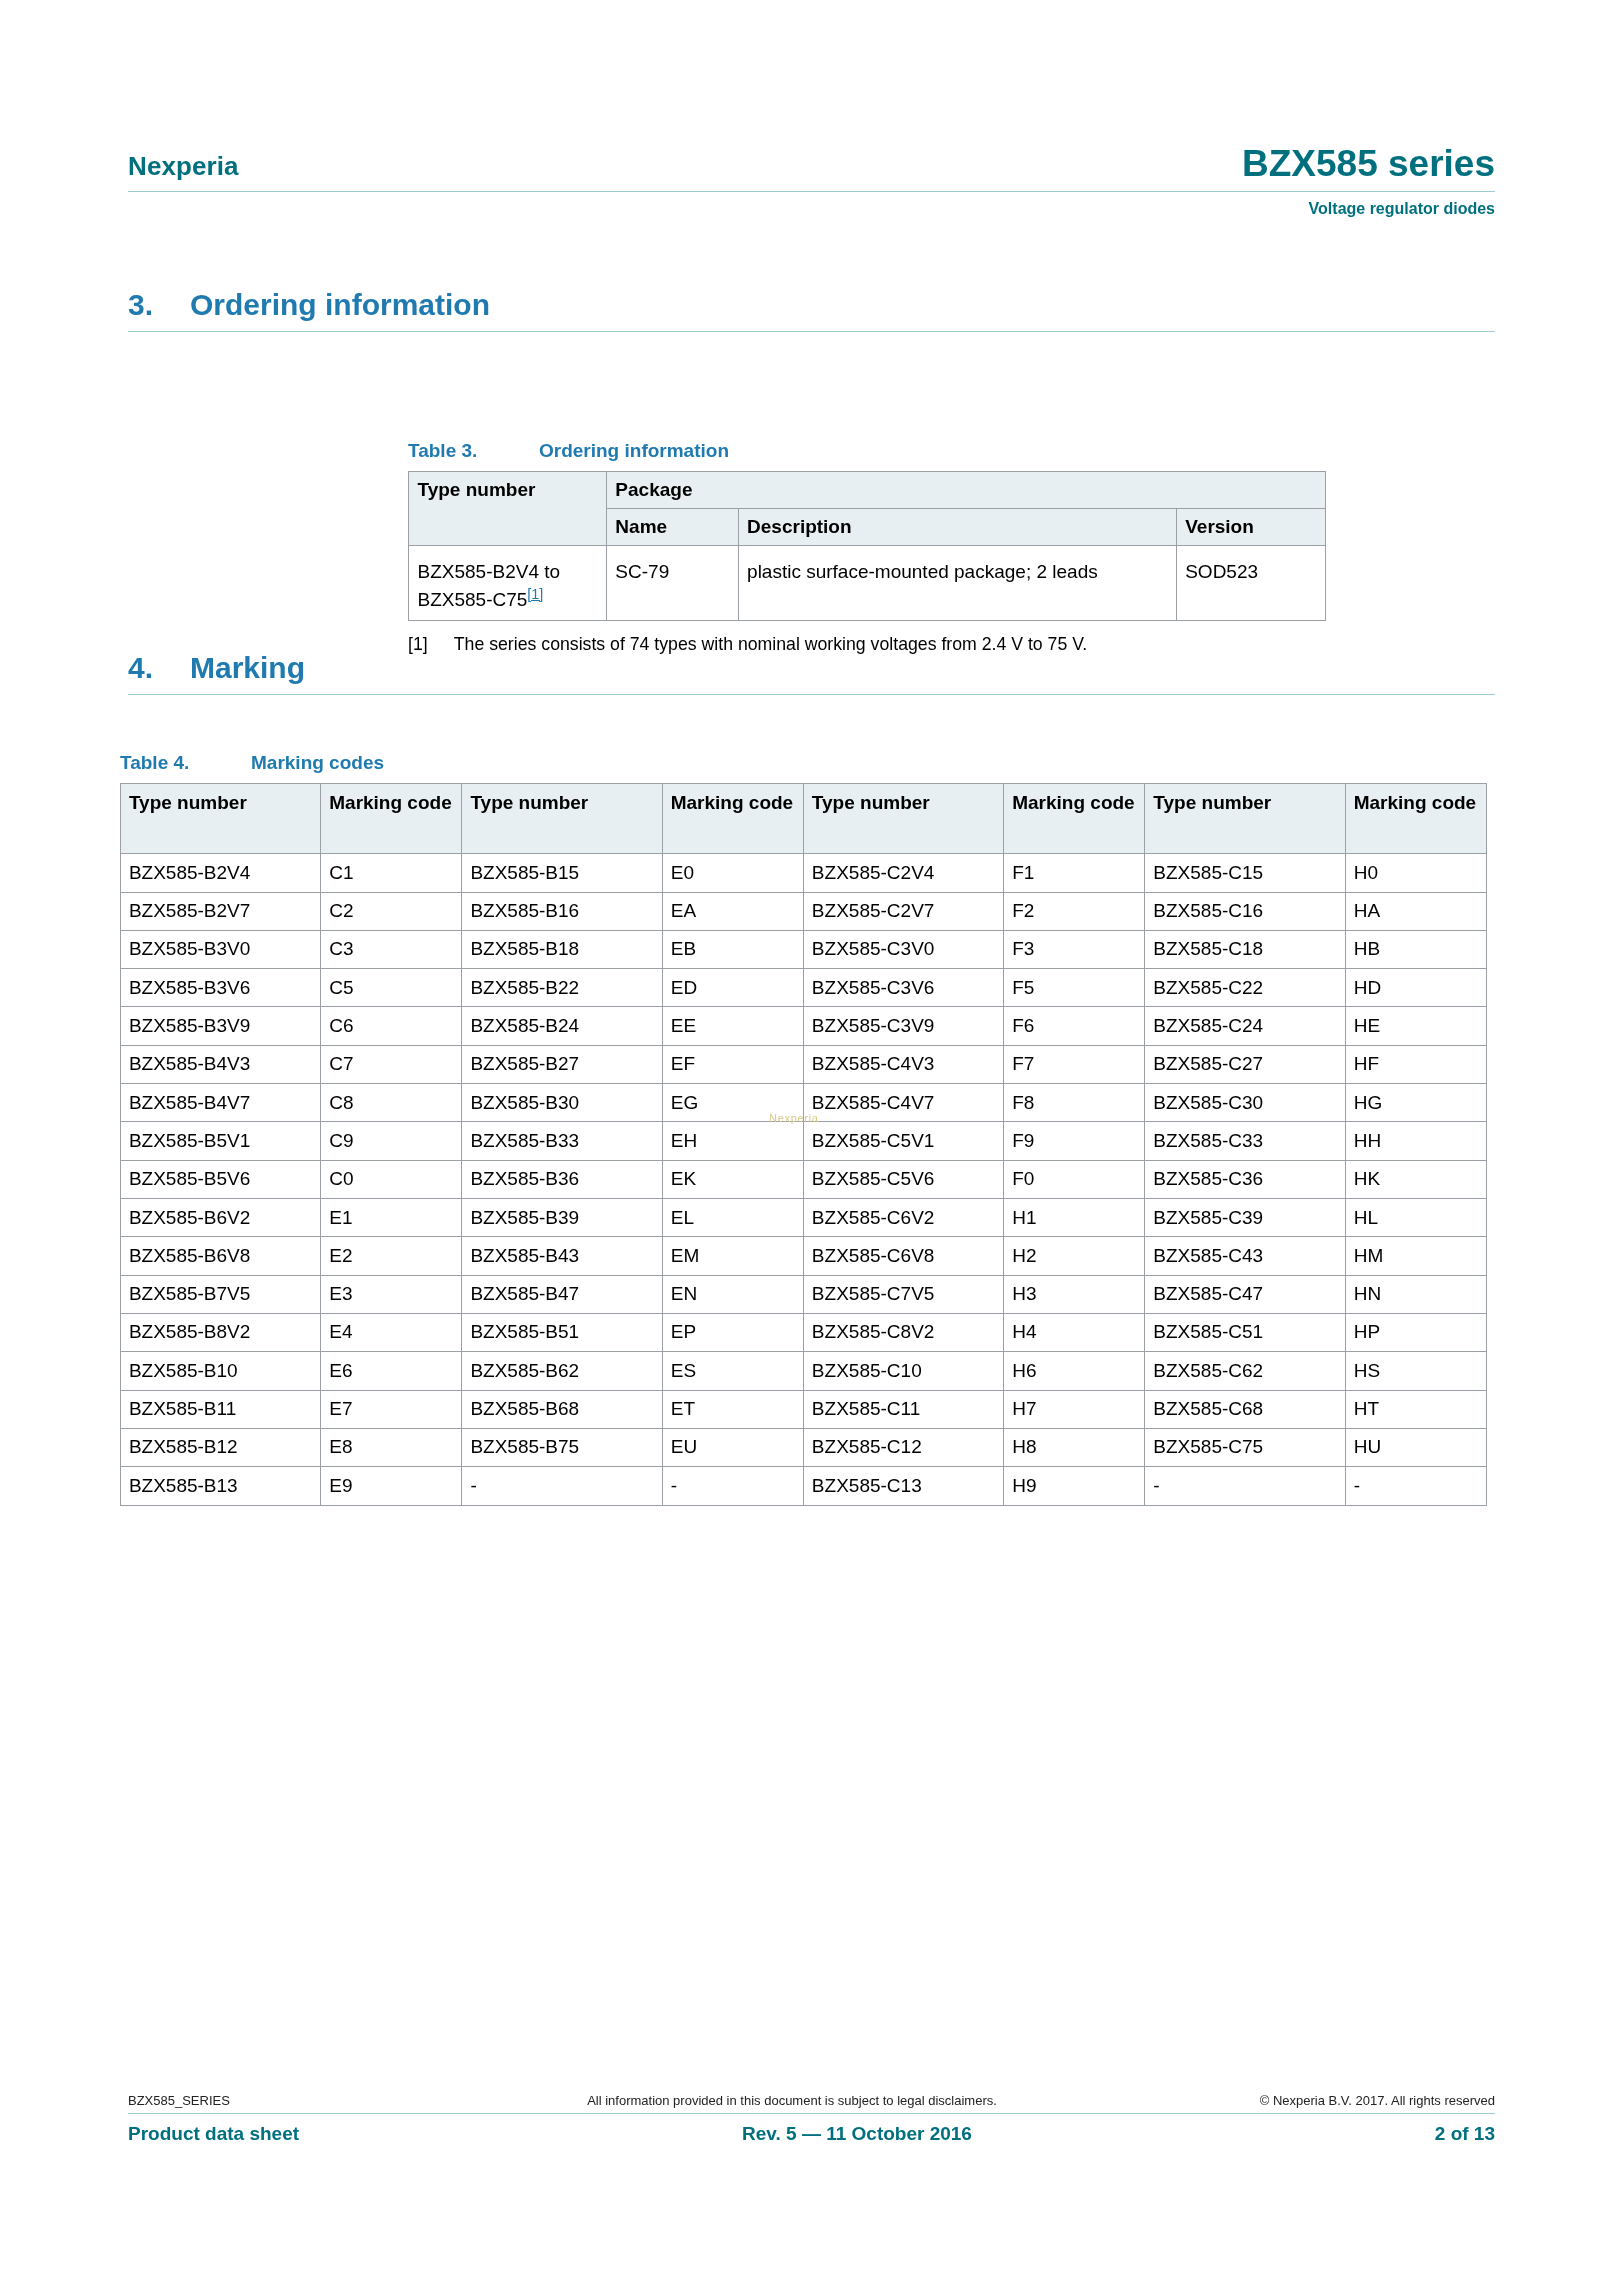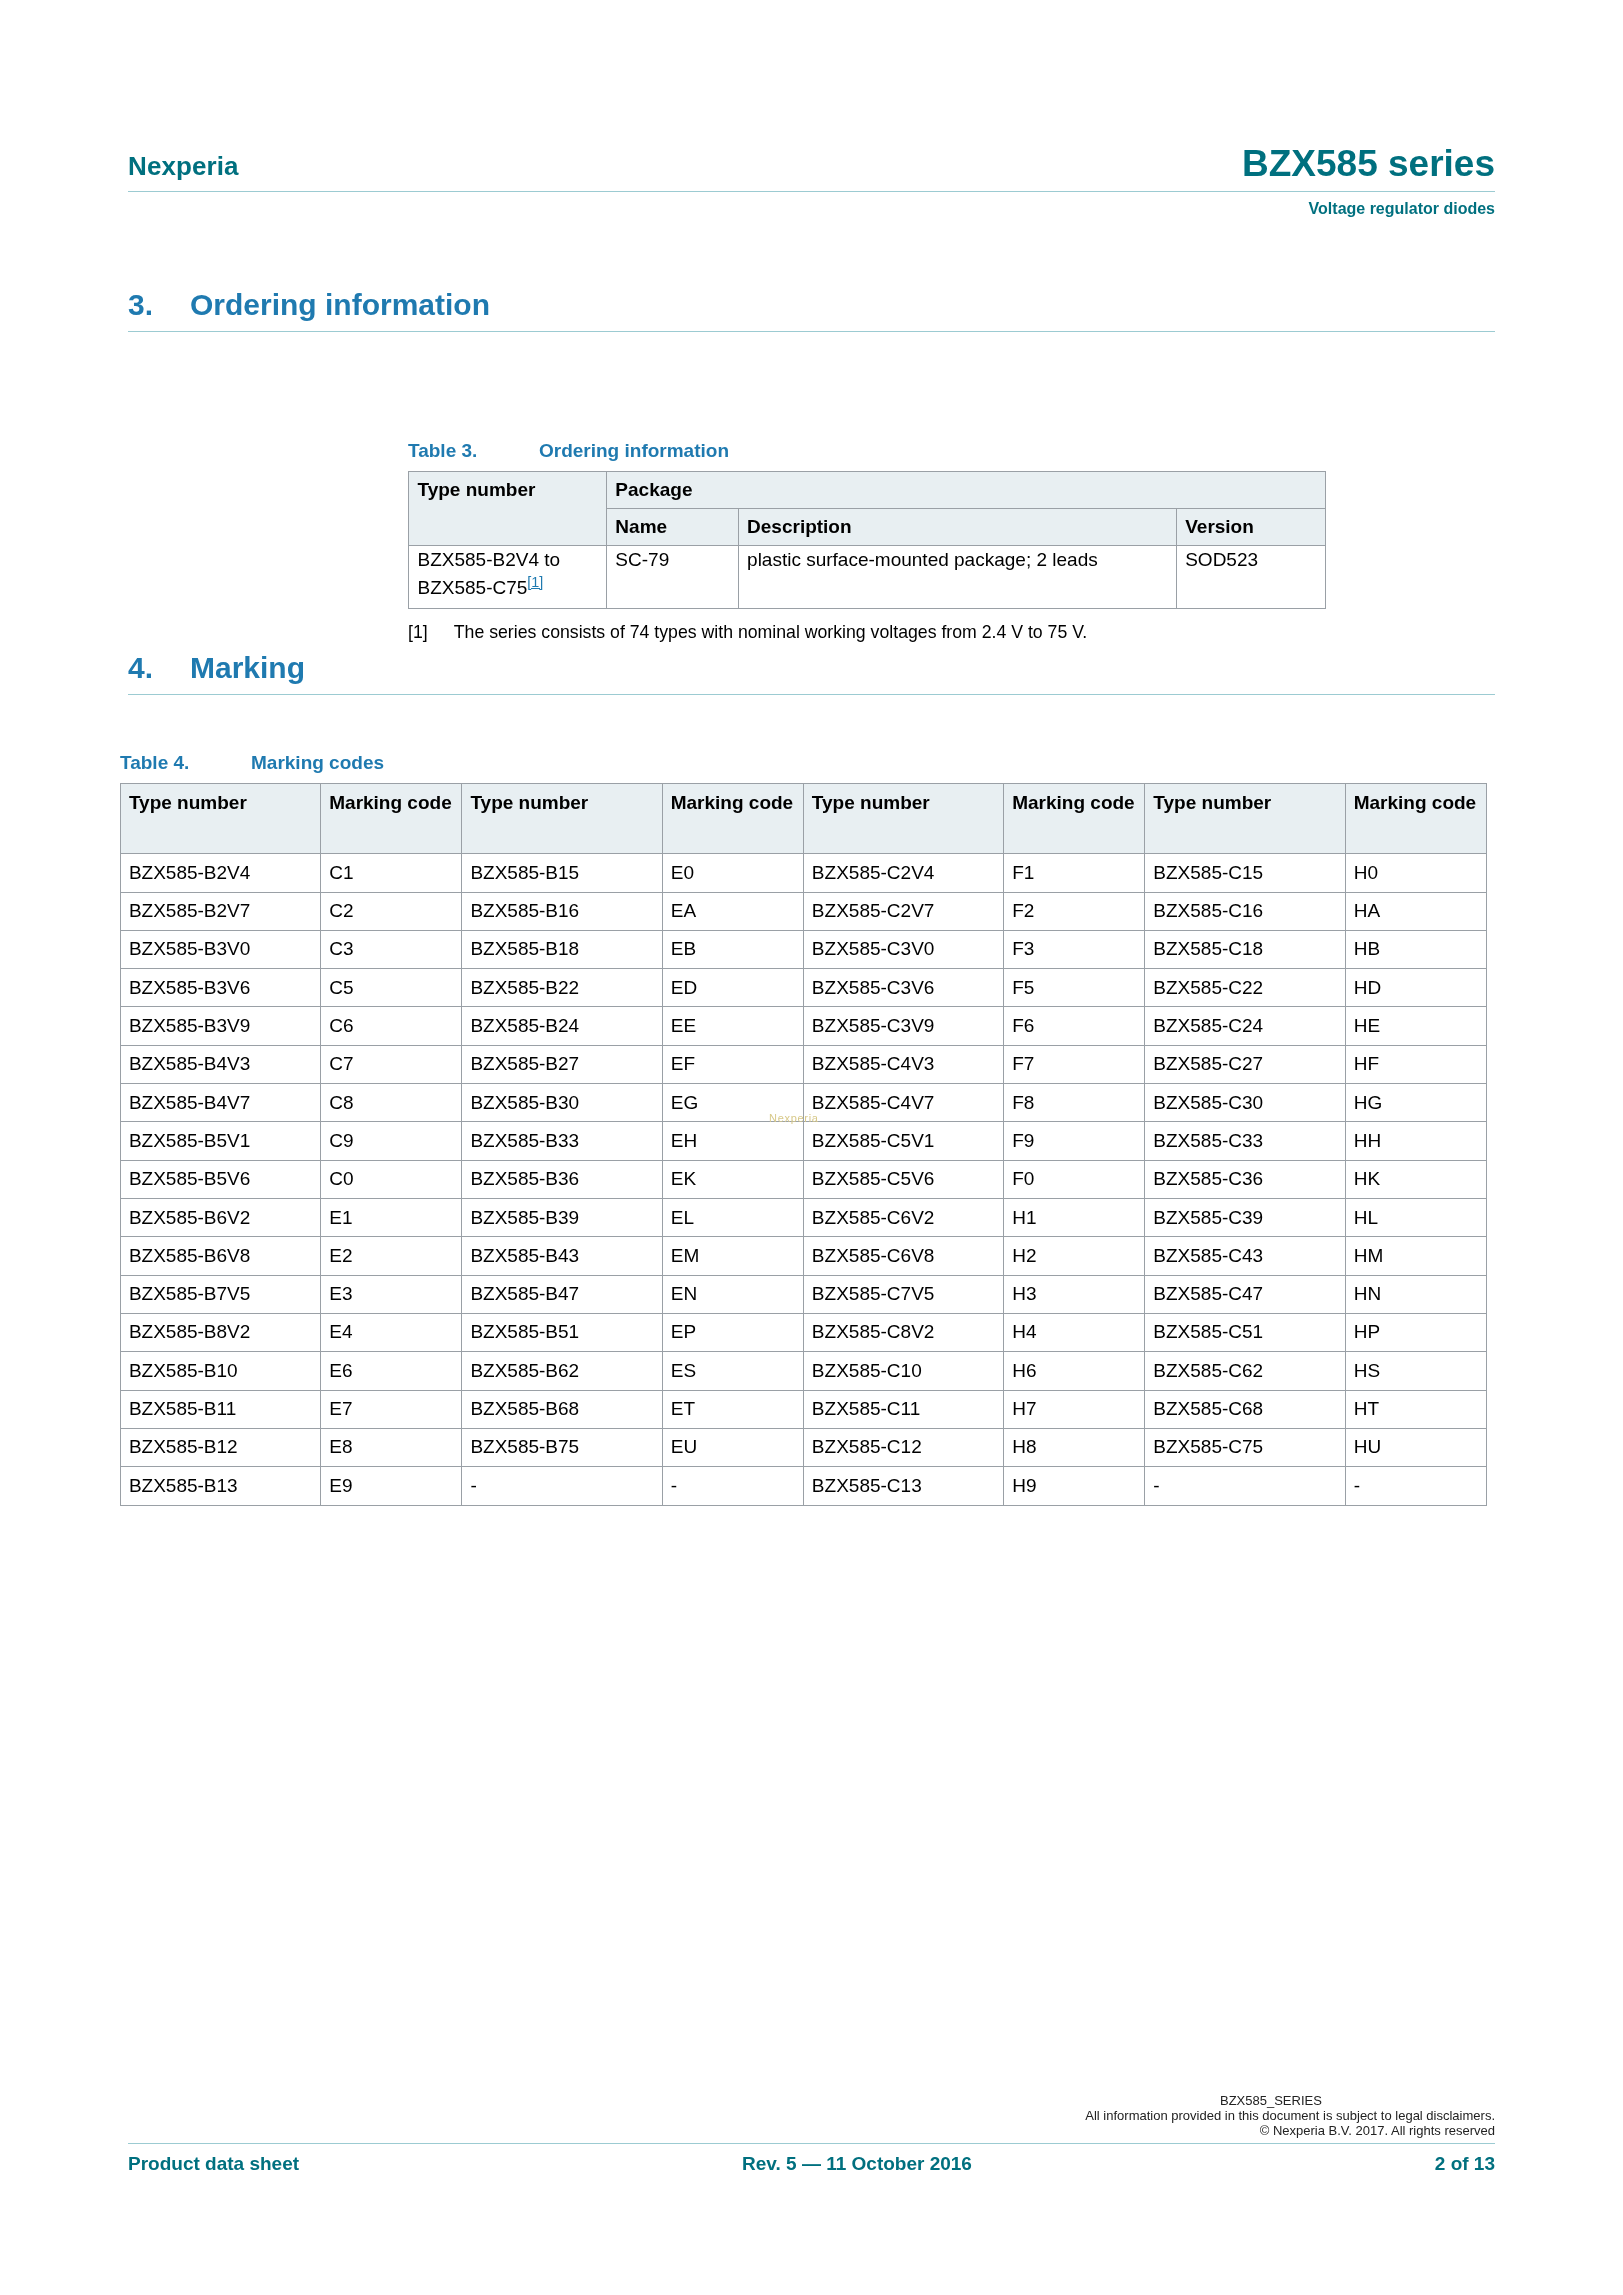--- a/index.html
+++ b/index.html
@@ -123,21 +123,21 @@
     left: 408px;
     top: 440px;
     width: 918px;
   }
   .ordering-wrap .tbl-caption { margin-bottom: 9.2px; }
   table.ordering { font-size: 19px; }
   table.ordering .c-type { width: 226px; }
   table.ordering .c-name { width: 141px; }
   table.ordering .c-desc { width: 559px; }
   table.ordering .c-ver  { width: 157px; }
-  table.ordering td { padding-top: 2px; padding-bottom: 7.9px; }
+  table.ordering td { padding-top: 14px; padding-bottom: 7.9px; }
   .fn-ref {
     color: #1f7ab0;
     font-size: 14.4px;
     vertical-align: super;
     text-decoration: underline;
   }
   .footnote {
     margin-top: 13px;
     font-size: 17.7px;
     display: flex;
@@ -165,21 +165,20 @@
     top: 2093px;
     width: 1367px;
   }
   .footer-top {
     display: flex;
     justify-content: space-between;
     align-items: flex-end;
     font-size: 13px;
     color: #222;
     padding-bottom: 5.2px;
-    flex-direction: column;
   }
   .footer-top .f-left { width: 275px; }
   .footer-top .f-mid { flex: 1; text-align: center; }
   .footer-top .f-right { width: 314px; text-align: right; }
   .footer-rule { border-bottom: 1.3px solid #9ccbd2; }
   .footer-bottom {
     display: flex;
     justify-content: space-between;
     align-items: baseline;
     font-size: 19px;

